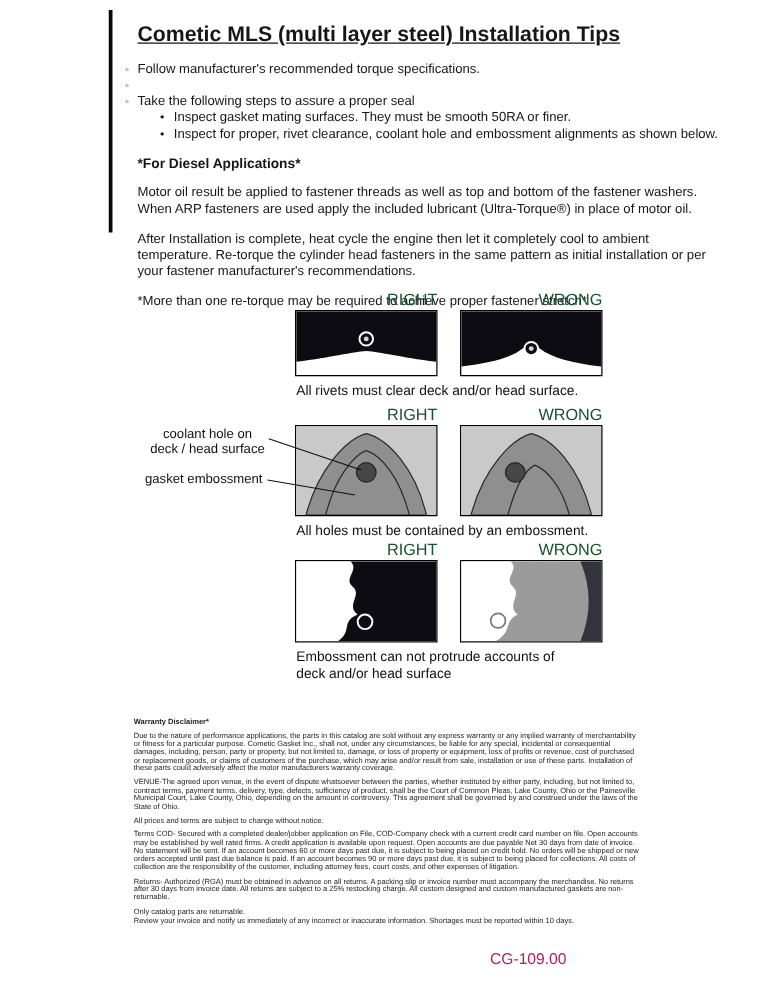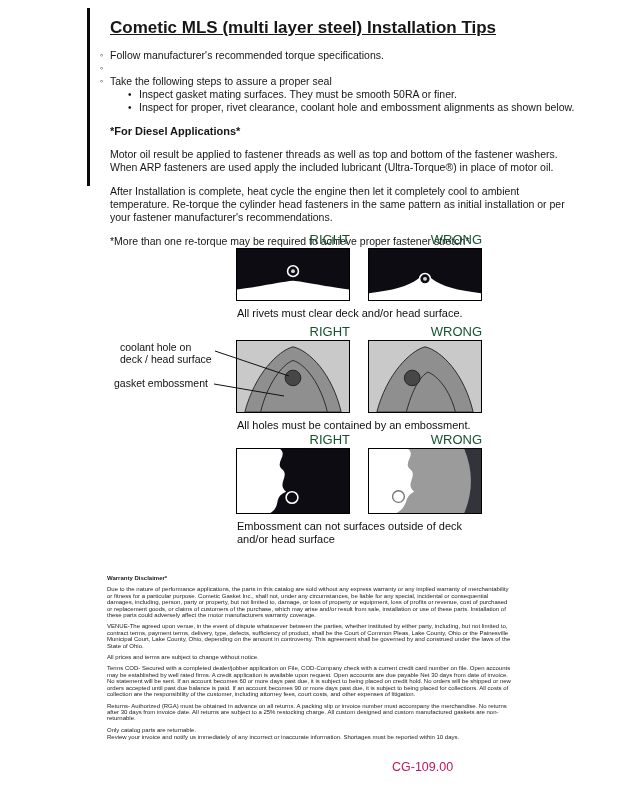--- a/index.html
+++ b/index.html
@@ -30,21 +30,21 @@
   .figures { position:absolute; left:0; top:228px; width:618px; height:322px; }
   .fig-label { position:absolute; width:114px; text-align:right; font-size:13px; color:#14532d; }
   .panel { position:absolute; width:114px; border:1px solid #000; background:#fff; }
   .panel svg { display:block; width:100%; height:100%; }
   .p1 { height:53px; }
   .p2 { height:73px; }
   .p3 { height:66px; }
   .col1 { left:236px; }
   .col2 { left:368px; }
   .caption { position:absolute; left:237px; font-size:11px; line-height:13px; color:#101010; }
-  .side-label { position:absolute; font-size:10.5px; line-height:11.5px; text-align:left; color:#101010; }
+  .side-label { position:absolute; font-size:10.5px; line-height:11.5px; text-align:center; color:#101010; }
   .leaders { position:absolute; inset:0; pointer-events:none; }
 
   .warranty { position:absolute; left:107px; top:575px; width:407px; font-size:6px; line-height:6.4px; color:#1c1c1c; }
   .warranty .w-head { font-weight:bold; margin-bottom:5px; }
   .warranty p { margin-bottom:5px; }
   .warranty p.tight { margin-bottom:1px; }
 
   .footer-code { position:absolute; left:392px; top:760px; font-size:12.5px; color:#be185d; }
 </style>
 </head>
@@ -141,21 +141,21 @@
       </svg>
     </div>
     <div class="panel p3 col2" style="top:220px;">
       <svg viewBox="0 0 114 66" preserveAspectRatio="none">
         <rect width="114" height="66" fill="#ffffff"></rect>
         <path d="M114,0 V66 H28 C42,58 34,50 46,44 C36,36 50,28 42,21 C34,14 48,7 40,0 Z" fill="#9b9b9b"></path>
         <path d="M114,0 V66 H97 C106,44 106,22 97,0 Z" fill="#33333c"></path>
         <circle cx="30" cy="49" r="6" fill="#ffffff" stroke="#777777" stroke-width="1.4"></circle>
       </svg>
     </div>
-    <div class="caption" style="top:292px; width:232px;">Embossment can not surfaces outside of deck and/or head surface</div>
+    <div class="caption" style="top:292px; width:232px;">Embossment can not protrude accounts of deck and/or head surface</div>
 
   </div>
 
   <div class="warranty">
     <div class="w-head">Warranty Disclaimer*</div>
     <p>Due to the nature of performance applications, the parts in this catalog are sold without any express warranty or any implied warranty of merchantability or fitness for a particular purpose.  Cometic Gasket Inc., shall not, under any circumstances, be liable for any special, incidental or consequential damages, including, person, party or property, but not limited to, damage, or loss of property or equipment, loss of profits or revenue, cost of purchased or replacement goods, or claims of customers of the purchase, which may arise and/or result from sale, installation or use of these parts.  Installation of these parts could adversely affect the motor manufacturers warranty coverage.</p>
     <p>VENUE-The agreed upon venue, in the event of dispute whatsoever between the parties, whether instituted by either party, including, but not limited to, contract terms, payment terms, delivery, type, defects, sufficiency of product, shall be the Court of Common Pleas, Lake County, Ohio or the Painesville Municipal Court, Lake County, Ohio, depending on the amount in controversy. This agreement shall be governed by and construed under the laws of the State of Ohio.</p>
     <p>All prices and terms are subject to change without notice.</p>
     <p>Terms COD- Secured with a completed dealer/jobber application on File, COD-Company check with a current credit card number on file.  Open accounts may be established by well rated firms.  A credit application is available upon request.  Open accounts are due payable Net 30 days from date of invoice.  No statement will be sent.  If an account becomes 60 or more days past due, it is subject to being placed on credit hold.  No orders will be shipped or new orders accepted until past due balance is paid.  If an account becomes 90 or more days past due, it is subject to being placed for collections.  All costs of collection are the responsibility of the customer, including attorney fees, court costs, and other expenses of litigation.</p>
     <p>Returns- Authorized (RGA) must be obtained in advance on all returns.  A packing slip or invoice number must accompany the merchandise.  No returns after 30 days from invoice date.  All returns are subject to a 25% restocking charge.  All custom designed and custom manufactured gaskets are non-returnable.</p>

